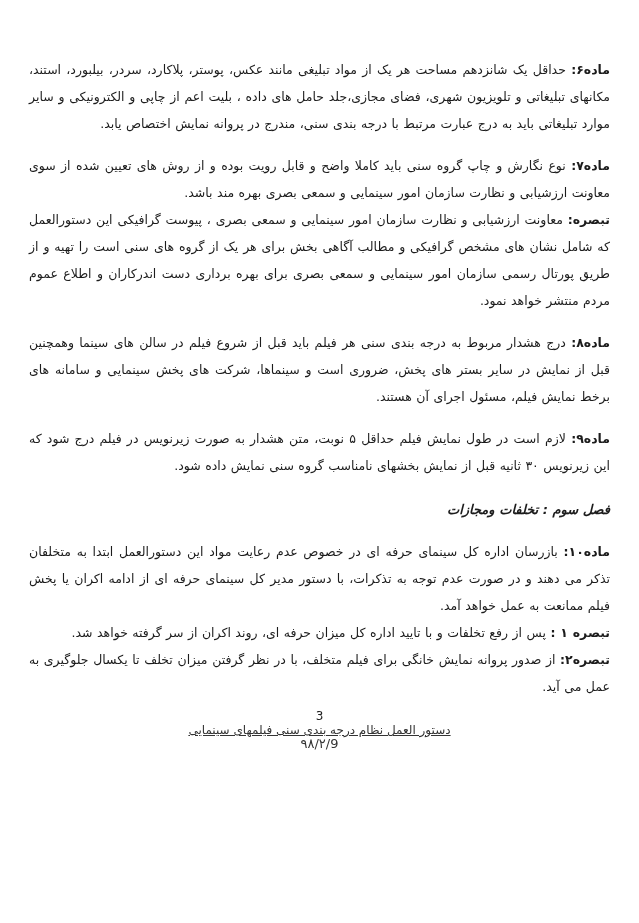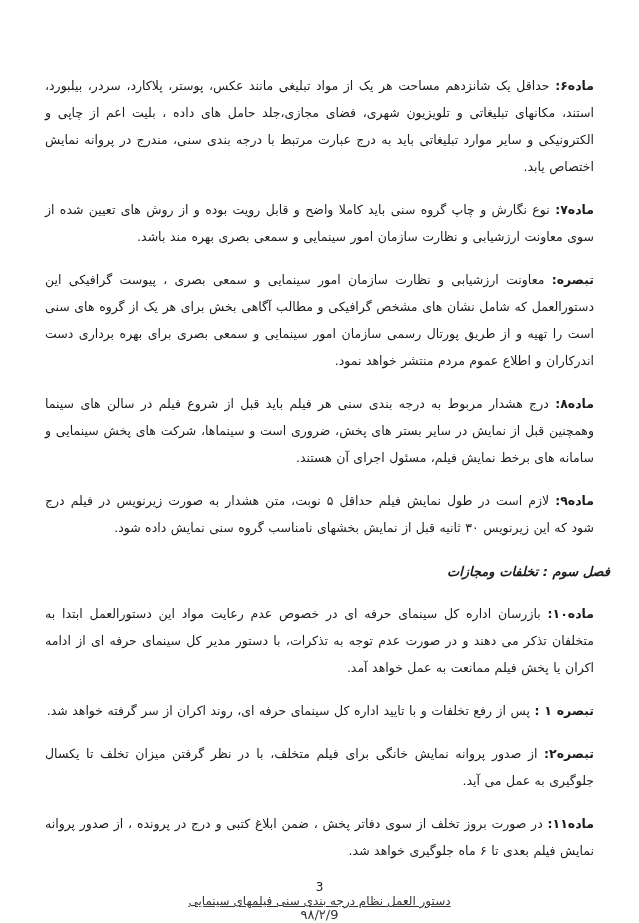--- a/index.html
+++ b/index.html
@@ -16,21 +16,21 @@
     overflow: hidden;
   }
   .page {
     box-sizing: border-box;
     width: 639px;
     height: 923px;
     padding: 56px 29px 0 29px;
     background: #ffffff;
   }
   .para {
-    margin: 16px;
+    margin: 0;
     font-size: 12.5px;
     line-height: 27px;
     text-align: justify;
     text-justify: inter-word;
     word-spacing: 0.5px;
   }
   .para b {
     font-weight: bold;
   }
   .gap {
@@ -79,25 +79,24 @@
   <p class="para"><b>تبصره:</b><span> معاونت ارزشیابی و نظارت سازمان امور سینمایی و سمعی بصری ، پیوست گرافیکی این دستورالعمل که شامل نشان های مشخص گرافیکی و مطالب آگاهی بخش برای هر یک از گروه های سنی است را تهیه و از طریق پورتال رسمی سازمان امور سینمایی و سمعی بصری برای بهره برداری دست اندرکاران و اطلاع عموم مردم منتشر خواهد نمود.</span></p>
 
   <p class="para gap"><b>ماده۸:</b><span> درج هشدار مربوط به درجه بندی سنی هر فیلم باید قبل از شروع فیلم در سالن های سینما وهمچنین قبل از نمایش در سایر بستر های پخش، ضروری است و سینماها، شرکت های پخش سینمایی و سامانه های برخط نمایش فیلم، مسئول اجرای آن هستند.</span></p>
 
   <p class="para gap"><b>ماده۹:</b><span>  لازم است در طول نمایش فیلم حداقل ۵ نوبت، متن هشدار به صورت زیرنویس در فیلم درج شود که این زیرنویس ۳۰ ثانیه قبل از نمایش بخشهای نامناسب گروه سنی نمایش داده شود.</span></p>
 
   <p class="heading">فصل سوم : تخلفات ومجازات</p>
 
   <p class="para gap"><b>ماده۱۰:</b><span> بازرسان اداره کل سینمای حرفه ای در خصوص  عدم رعایت مواد این دستورالعمل ابتدا به متخلفان تذکر می دهند و در صورت  عدم توجه به تذکرات، با دستور مدیر کل سینمای حرفه ای از ادامه اکران یا پخش فیلم ممانعت به عمل خواهد آمد.</span></p>
 
-  <p class="para"><b>تبصره ۱ :</b><span>  پس از رفع تخلفات و با تایید اداره کل سینمای حرفه ای، روند اکران از سر گرفته خواهد شد.</span></p>
+  <p class="para"><b>تبصره ۱ :</b><span>  پس از رفع تخلفات و با تایید اداره کل میزان حرفه ای، روند اکران از سر گرفته خواهد شد.</span></p>
 
   <p class="para"><b>تبصره۲:</b><span> از صدور پروانه نمایش خانگی برای فیلم متخلف، با در نظر گرفتن میزان تخلف تا یکسال جلوگیری به عمل می آید.</span></p>
 
-  <p class="para gap"><b>ماده۱۱:</b><span> در صورت بروز تخلف از سوی دفاتر پخش ، ضمن ابلاغ کتبی و درج در پرونده ، از صدور پروانه نمایش فیلم بعدی تا  ۶ ماه جلوگیری خواهد شد.</span></p>
 
 
   <div class="footer">
     <div class="page-number">3</div>
     <div class="footer-title">دستور العمل  نظام درجه بندی سنی فیلمهای سینمایی</div>
     <div class="footer-date">۹۸/۲/9</div>
   </div>
 
 </div>
 

